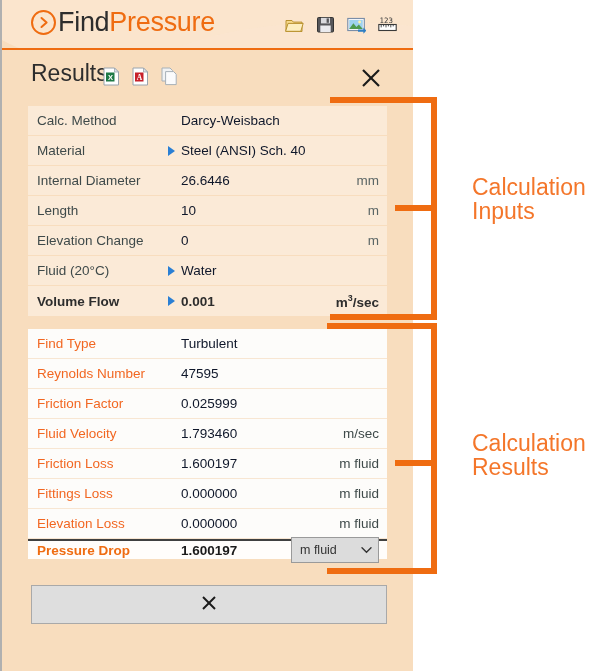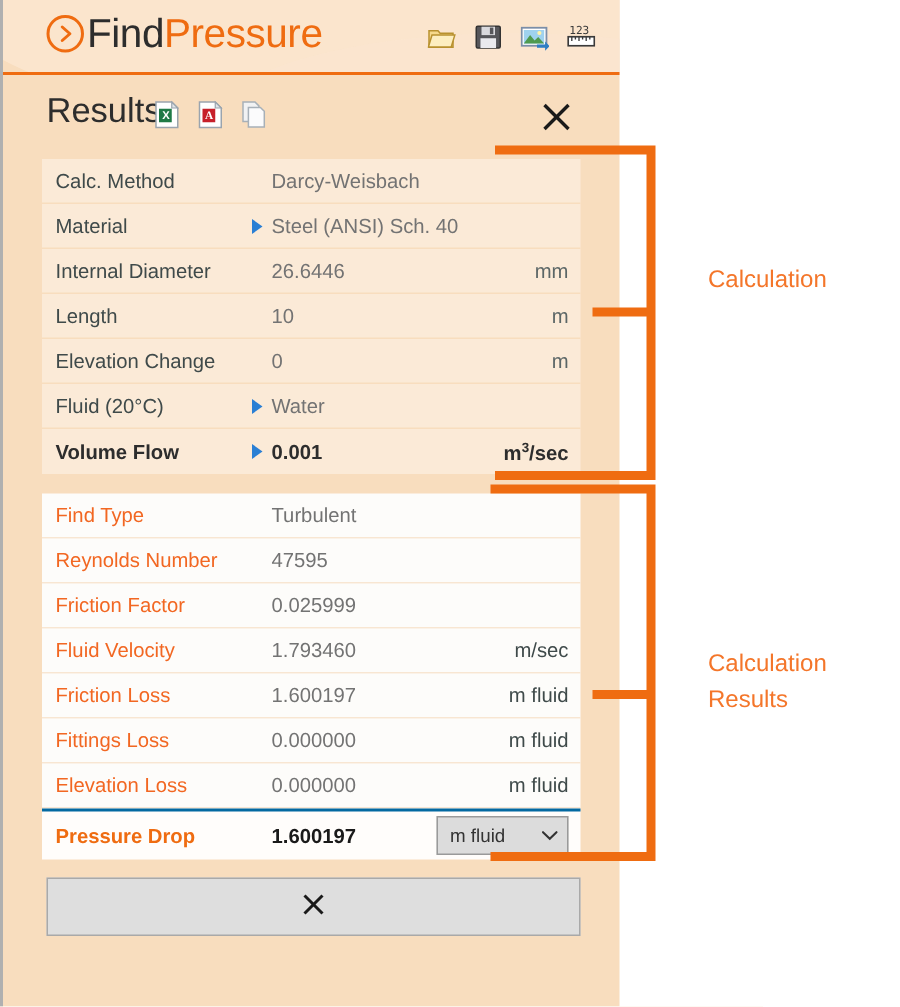--- a/index.html
+++ b/index.html
@@ -131,33 +131,33 @@
     border-bottom: 1px solid #f8e6d2;
   }
   .row.res:last-child { border-bottom: none; }
 
   .r-label { width: 130px; flex: 0 0 130px; color: #3f4a4a; }
   .row.res .r-label { color: #f26722; }
   .r-caret {
     width: 14px; flex: 0 0 14px;
     display: flex; align-items: center;
   }
-  .r-value { flex: 1 1 auto; color: #737373; }
+  .r-value { flex: 1 1 auto; color: #0f172a; }
   .r-unit { flex: 0 0 auto; text-align: right; color: #5b6666; }
   .row.res .r-unit { color: #3f4a4a; }
 
   .row.bold { font-weight: bold; background: #fbead7; }
   .row.bold .r-label { color: #2d2d2d; }
   .row.bold .r-value { color: #2d2d2d; }
   .row.bold .r-unit { color: #2d2d2d; }
 
   .row.pdrop {
-    height: 34px;
+    height: 20px;
     background: #fffdfb;
-    border-top: 2px solid #0369a1;
+    border-top: 2px solid #404040;
     font-weight: bold;
   }
   .row.pdrop .r-label { color: #ef6c11; }
   .row.pdrop .r-value { color: #1a1a1a; }
 
   .sel {
     flex: 0 0 auto;
     width: 88px; height: 26px;
     background: #dcdcdc;
     border: 1px solid #9a9a9a;
@@ -194,21 +194,21 @@
     letter-spacing: 0.4px;
     color: #1f1f1f;
     cursor: pointer;
   }
 
   
   .anno-svg { position: absolute; left: 0; top: 0; width: 600px; height: 671px; pointer-events: none; }
   .anno-label {
     position: absolute;
     color: #f4762a;
-    font-size: 16px;
+    font-size: 23px;
     line-height: 24px;
   }
   #anno-inputs-label { left: 472px; top: 175px; }
   #anno-results-label { left: 472px; top: 431px; }
 </style>
 </head>
 <body>
 
 <div id="root">
 
@@ -458,20 +458,21 @@
       <path d="M330 100 L434 100 L434 317 L330 317"></path>
       <path d="M434 208 L395 208"></path>
 
       <path d="M327 326 L434 326 L434 571 L327 571"></path>
       <path d="M434 463 L395 463"></path>
     </g>
   </svg>
 
   <div class="anno-label" id="anno-inputs-label">
     <div>Calculation</div>
+    <div>Inputs</div>
   </div>
 
   <div class="anno-label" id="anno-results-label">
     <div>Calculation</div>
     <div>Results</div>
   </div>
 
 </div>
 
 </body></html>

